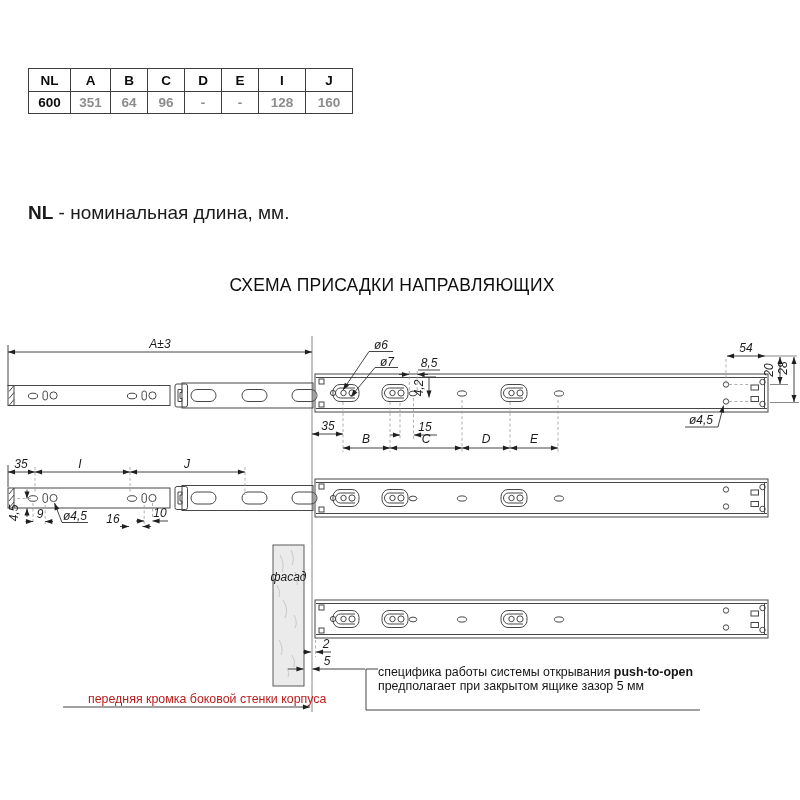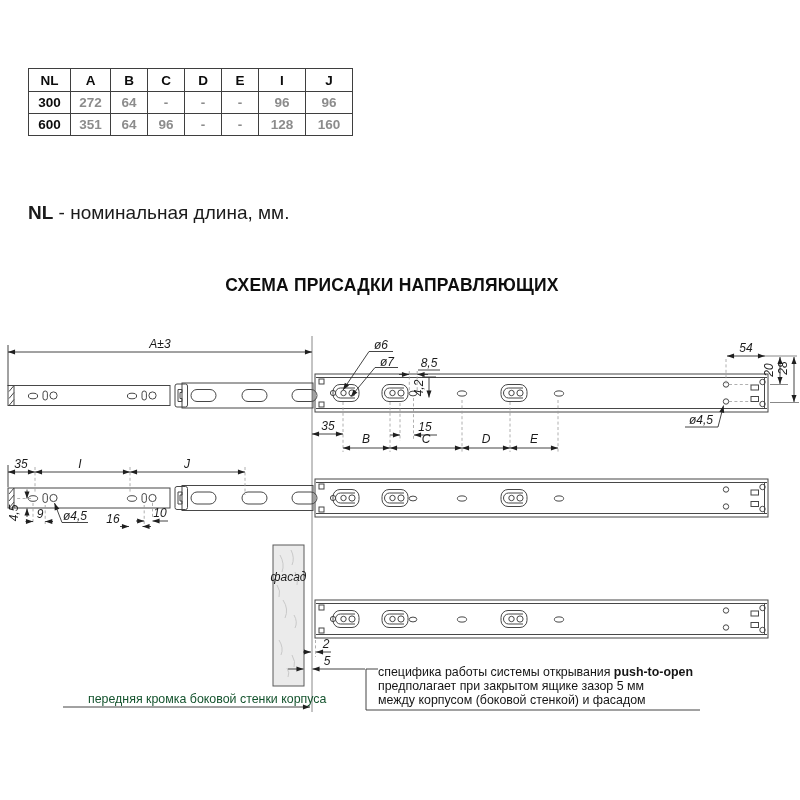--- a/index.html
+++ b/index.html
@@ -16,29 +16,29 @@
     padding:0;font-size:13.5px;height:21px;font-weight:bold;
   }
   .dimtable th{color:#0c0c0c;height:22px;}
   .dimtable td{color:#8c8c8c;}
   .dimtable td.c-nl{color:#0c0c0c;}
   
   .note{position:absolute;left:28px;top:202px;font-size:19px;color:#1b1b1b;}
   .note b{font-weight:bold;}
   .title{
     position:absolute;left:0;top:275px;width:784px;text-align:center;
-    font-size:17.5px;font-weight:bold;color:#0e0e0e;letter-spacing:.2px;
+    font-size:17.5px;font-weight:normal;color:#0e0e0e;letter-spacing:.2px;
   }
   .callout{
     position:absolute;left:378px;top:666px;font-size:12.4px;line-height:13.9px;
     color:#151515;white-space:nowrap;
   }
   .callout b{font-weight:bold;text-align:center;}
   .edge-label{
-    position:absolute;left:68px;top:692px;font-size:12.4px;color:#14532d;white-space:nowrap;padding-left:20px;
+    position:absolute;left:68px;top:692px;font-size:12.4px;color:#b91c1c;white-space:nowrap;padding-left:20px;
   }
   
   svg.schem{position:absolute;left:0;top:0;}
   .o{fill:none;stroke:#474747;stroke-width:1;}
   .d{fill:none;stroke:#303030;stroke-width:0.9;}
   .dt{fill:none;stroke:#6a6a6a;stroke-width:0.8;}
   .x{fill:none;stroke:#9c9c9c;stroke-width:0.8;stroke-dasharray:3 2.4;}
   .t{font:italic 12px "Liberation Sans",sans-serif;fill:#1c1c1c;text-anchor:middle;}
   .facade-fill{fill:#ebebeb;stroke:#5a5a5a;stroke-width:1;}
   .grain{fill:none;stroke:#c9c9c9;stroke-width:1;}
@@ -62,30 +62,20 @@
     <th>NL</th>
     <th>A</th>
     <th>B</th>
     <th>C</th>
     <th>D</th>
     <th>E</th>
     <th>I</th>
     <th>J</th>
   </tr>
   <tr>
-    <td class="c-nl">300</td>
-    <td>272</td>
-    <td>64</td>
-    <td>-</td>
-    <td>-</td>
-    <td>-</td>
-    <td>96</td>
-    <td>96</td>
-  </tr>
-  <tr>
     <td class="c-nl">600</td>
     <td>351</td>
     <td>64</td>
     <td>96</td>
     <td>-</td>
     <td>-</td>
     <td>128</td>
     <td>160</td>
   </tr>
 </tbody>
@@ -305,16 +295,15 @@
     <text class="t" x="327" y="665">5</text>
   </g>
   <path class="d" d="M 378,669 H 366 V 710 H 700"></path>
 
   <line class="d" x1="63" y1="707" x2="310" y2="707" marker-end="url(#ar)"></line>
 </svg>
 
 <div class="callout">
   <div><span>специфика работы системы открывания </span><b>push-to-open</b></div>
   <div>предполагает при закрытом ящике зазор 5 мм</div>
-  <div>между корпусом (боковой стенкой) и фасадом</div>
 </div>
 
 <div class="edge-label">передняя кромка боковой стенки корпуса</div>
 
 </body></html>

